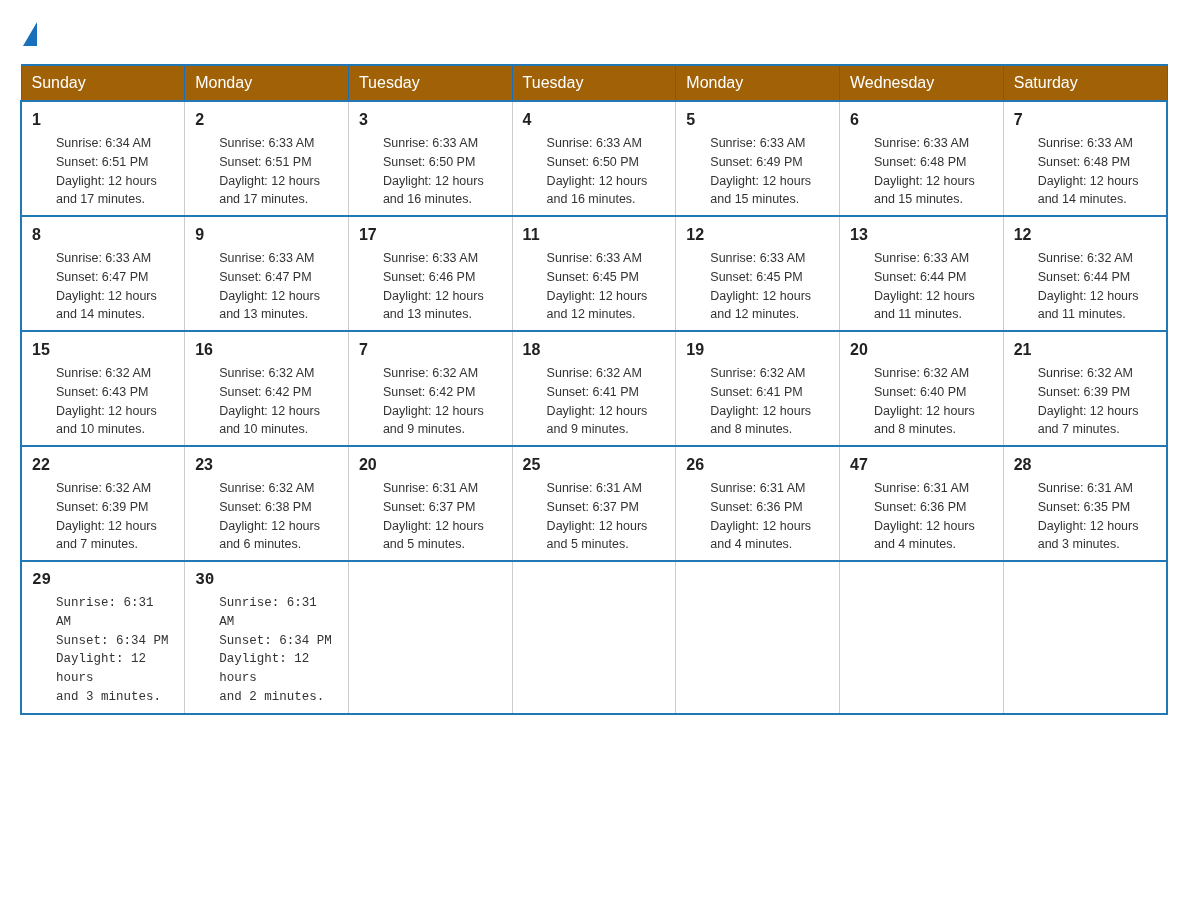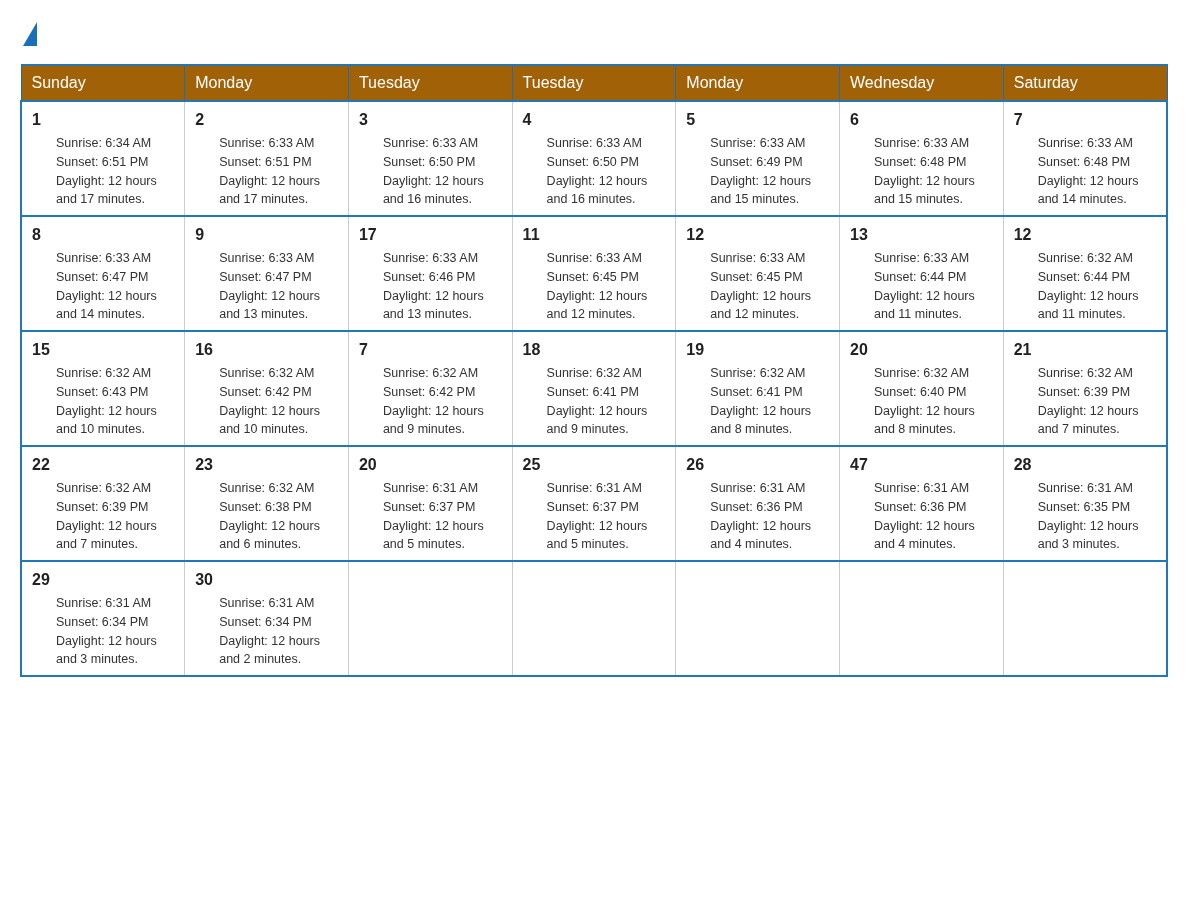--- a/index.html
+++ b/index.html
@@ -59,20 +59,21 @@
       padding: 6px 10px;
       border: 1px solid #ccc;
       width: 14.28%;
       min-height: 90px;
       font-size: 13px;
       color: #333;
       line-height: 1.5;
     }
     .calendar-table tr:last-child td {
       border-bottom: 2px solid #2278b5;
+      font-family: Liberation Mono, monospace;
     }
     .calendar-table tbody tr td:first-child {
       border-left: 2px solid #2278b5;
     }
     .calendar-table tbody tr td:last-child {
       border-right: 2px solid #2278b5;
     }
     .calendar-table thead tr th {
       border-top: 2px solid #2278b5;
     }

